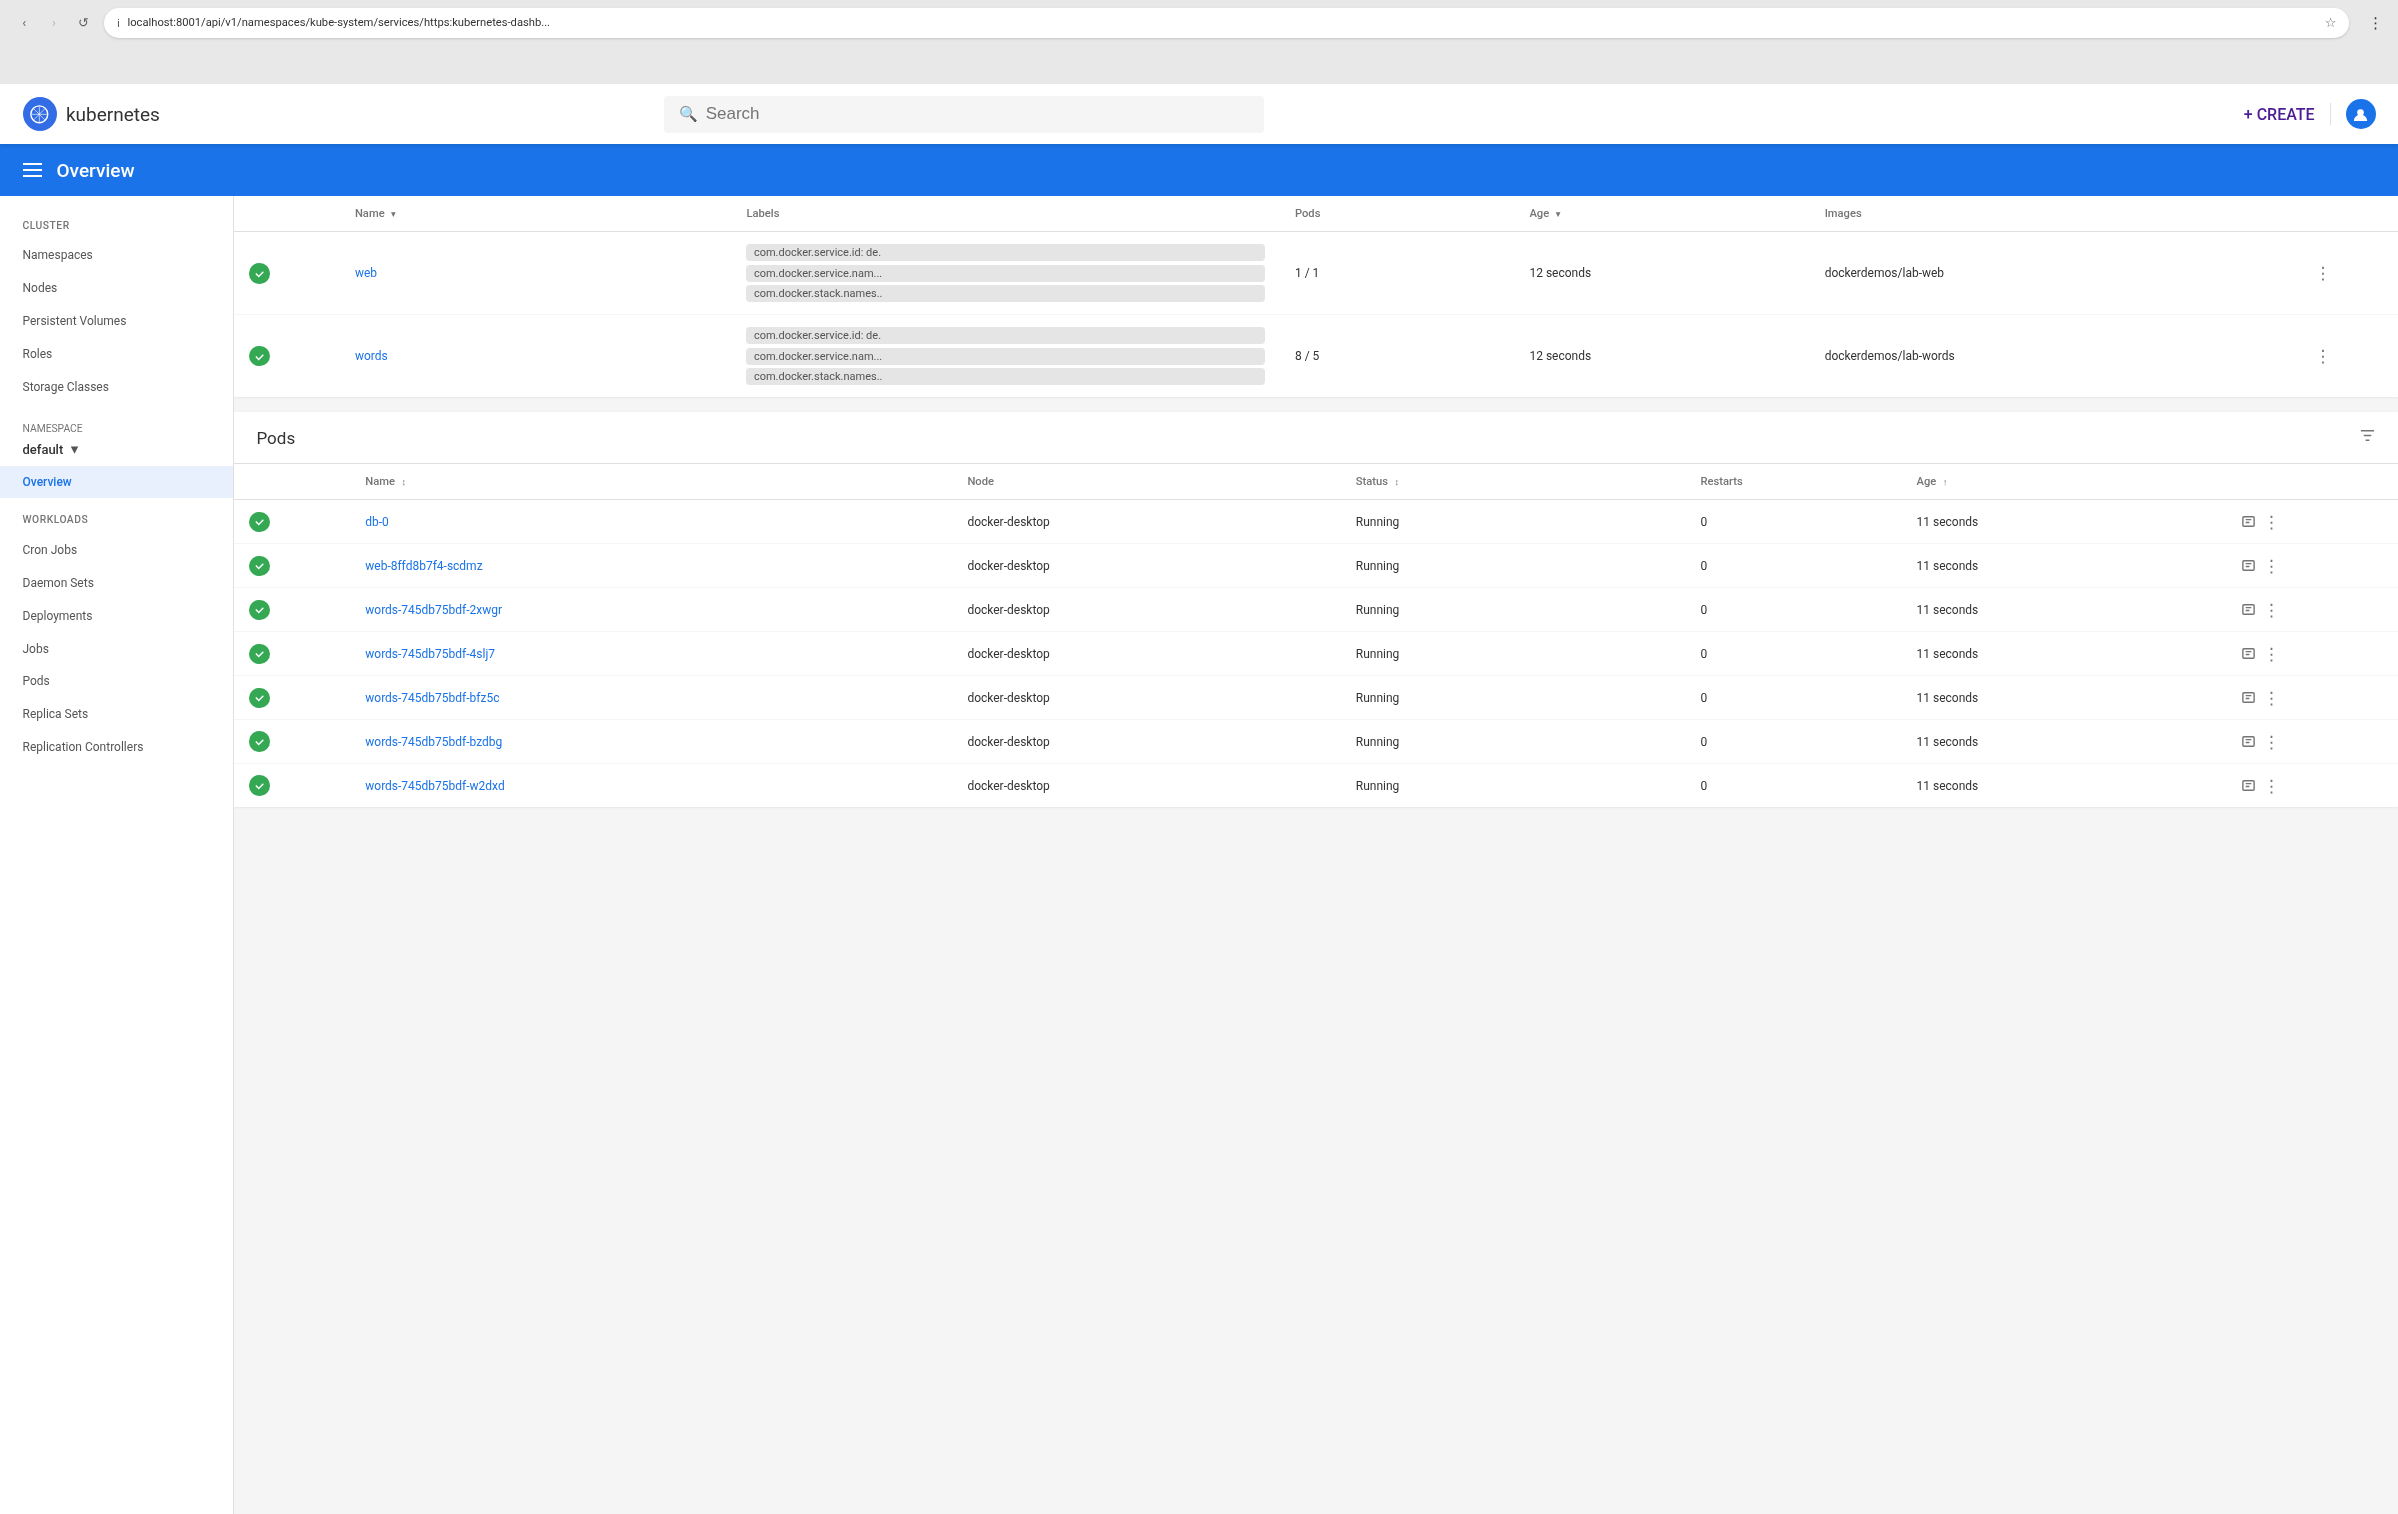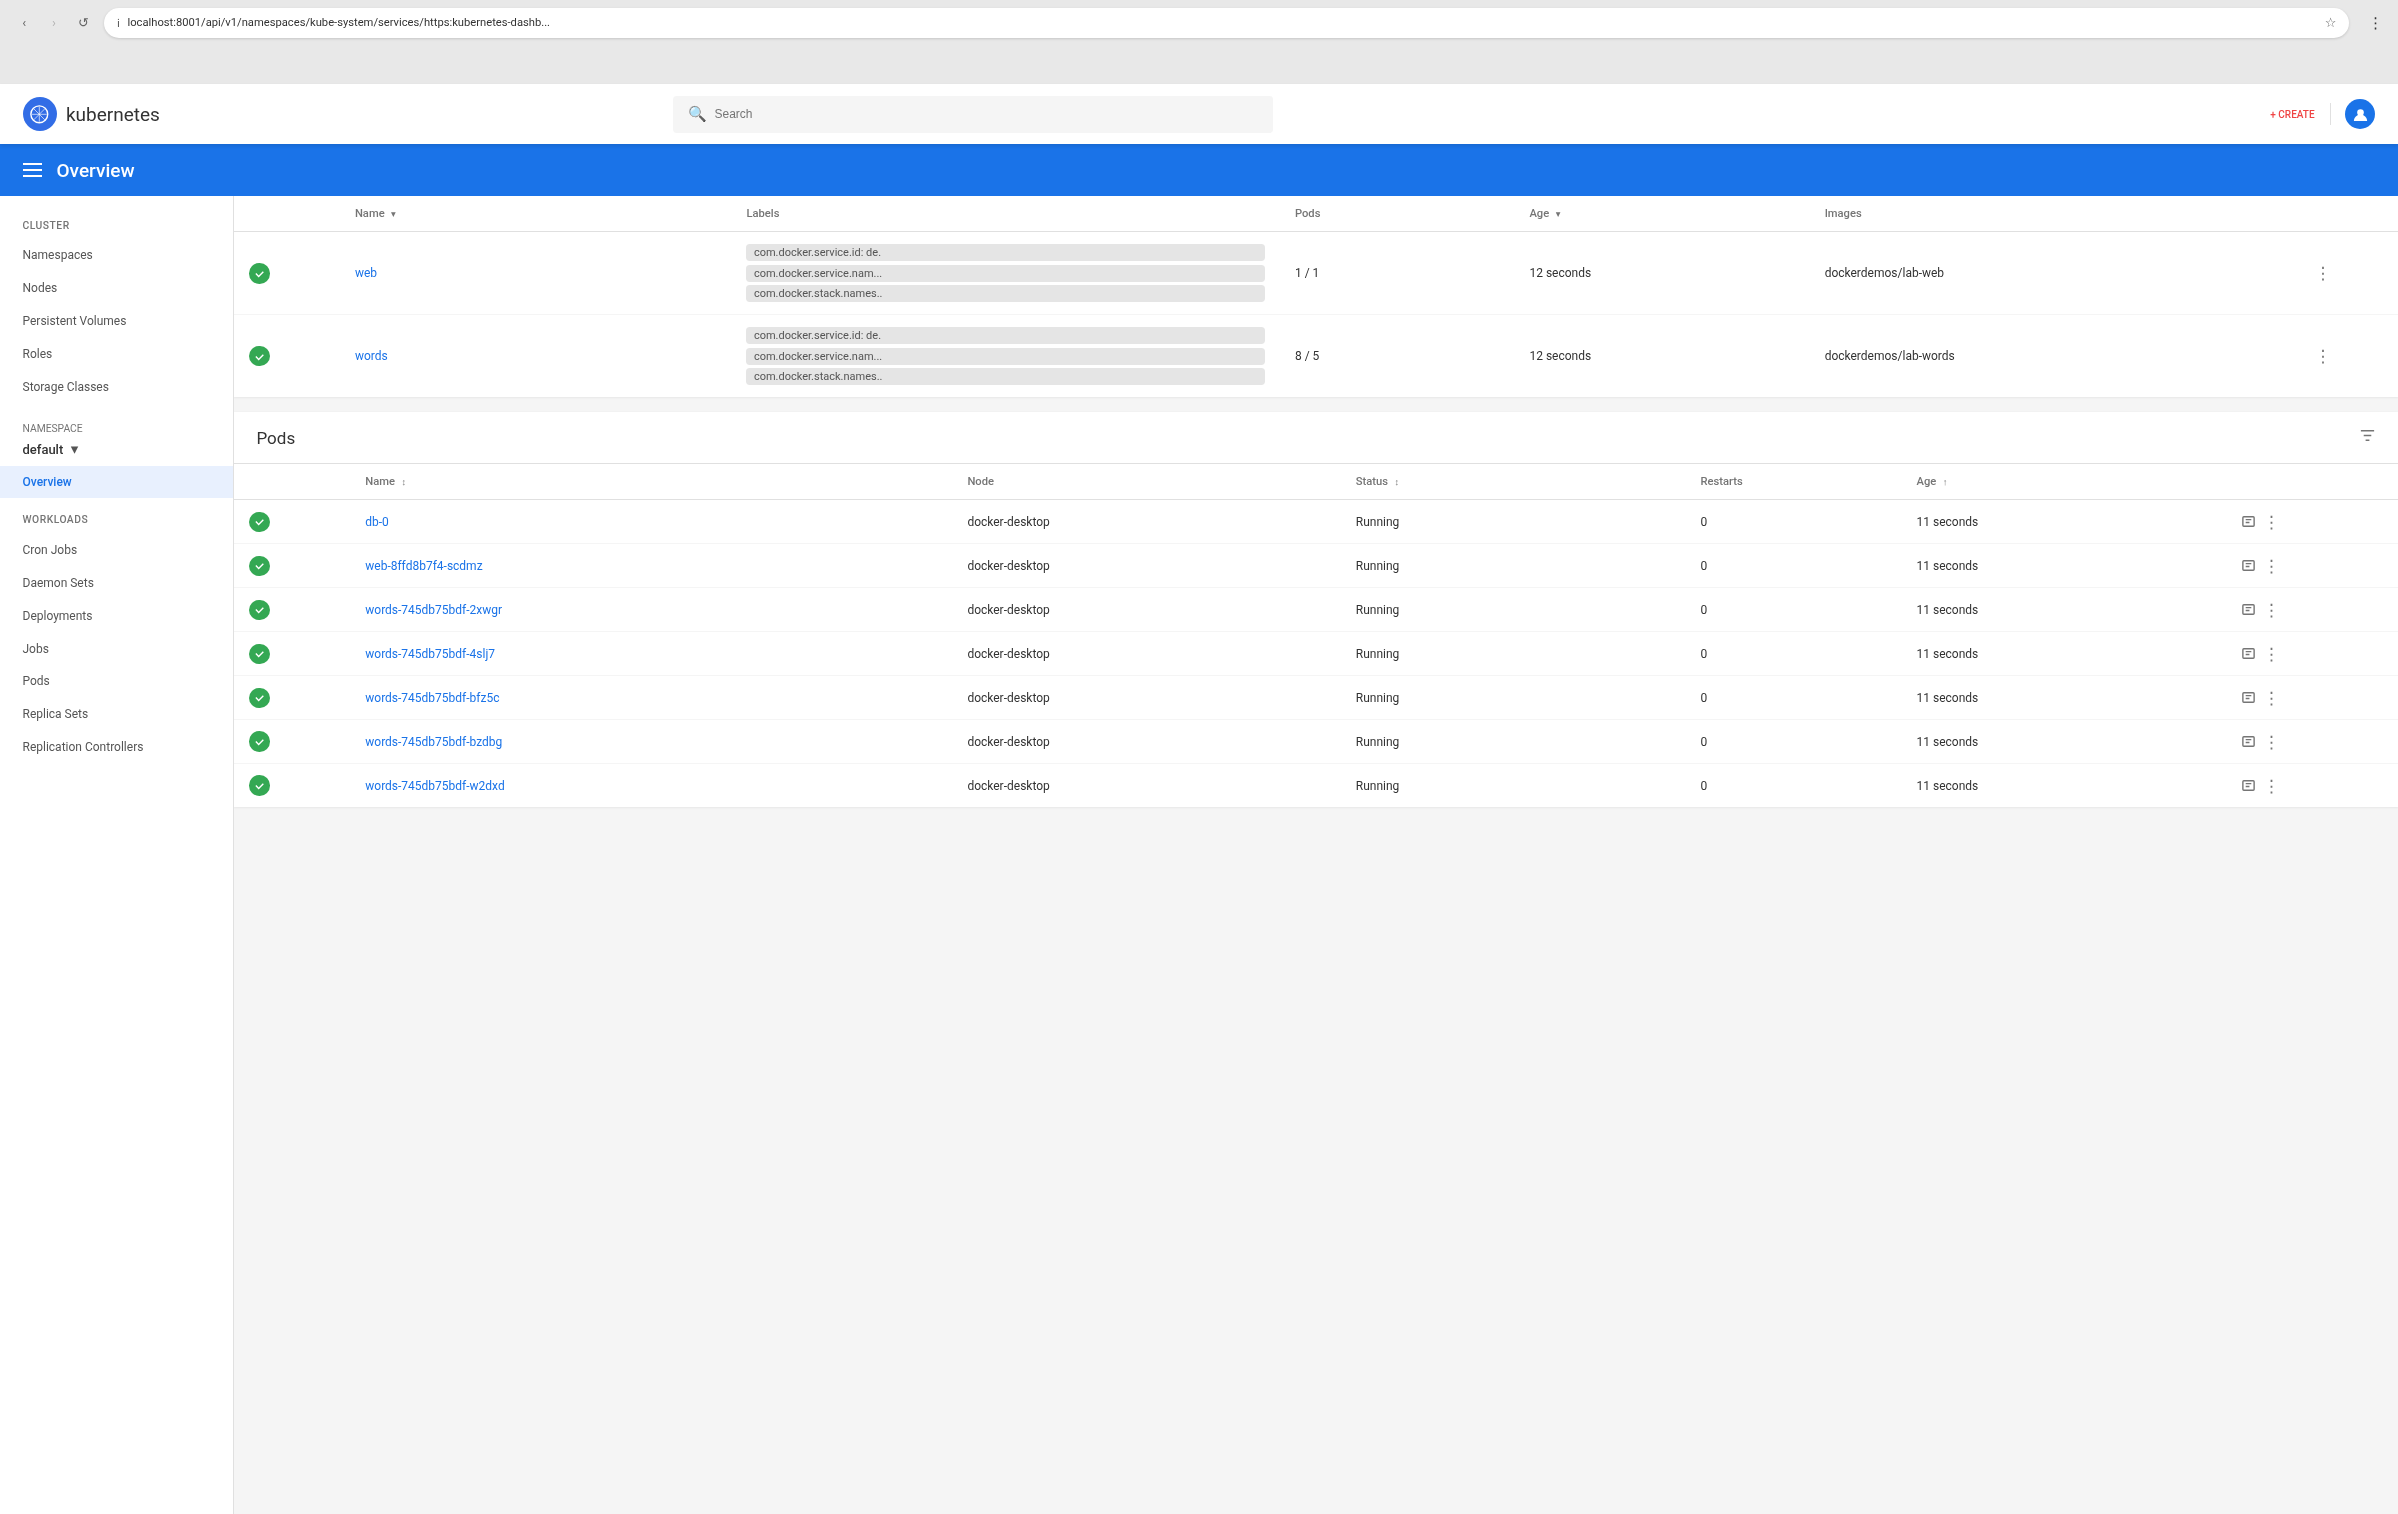--- a/index.html
+++ b/index.html
@@ -72,25 +72,25 @@
       color: white; font-size: 17px;
     }
     .k8s-logo-text { font-size: 19px; color: #333; font-weight: 400; }
     .search-bar {
       flex: 1; max-width: 600px; margin: 0 auto;
       display: flex; align-items: center;
       background: #f5f5f5; border-radius: 3.7px;
       padding: 0 15px; height: 37px; gap: 7.5px;
     }
     .search-icon { color: #757575; font-size: 15px; }
-    .search-input { background: none; border: none; outline: none; font-size: 12px; color: #333; flex: 1; }
+    .search-input { background: none; border: none; outline: none; font-size: 17px; color: #333; flex: 1; }
     .header-actions { display: flex; align-items: center; gap: 15px; margin-left: auto; }
     .create-btn {
       display: flex; align-items: center; gap: 3.7px;
-      color: #ef4444; font-size: 10px; font-weight: 500; cursor: pointer;
+      color: #4c1d95; font-size: 16px; font-weight: 500; cursor: pointer;
     }
     .header-divider { width: 0.9px; height: 22.5px; background: #e0e0e0; }
     .user-avatar {
       width: 30px; height: 30px; border-radius: 50%;
       background: #1a73e8; display: flex; align-items: center; justify-content: center;
       color: white; font-size: 13px; cursor: pointer;
     }
 
     
     .overview-bar {

